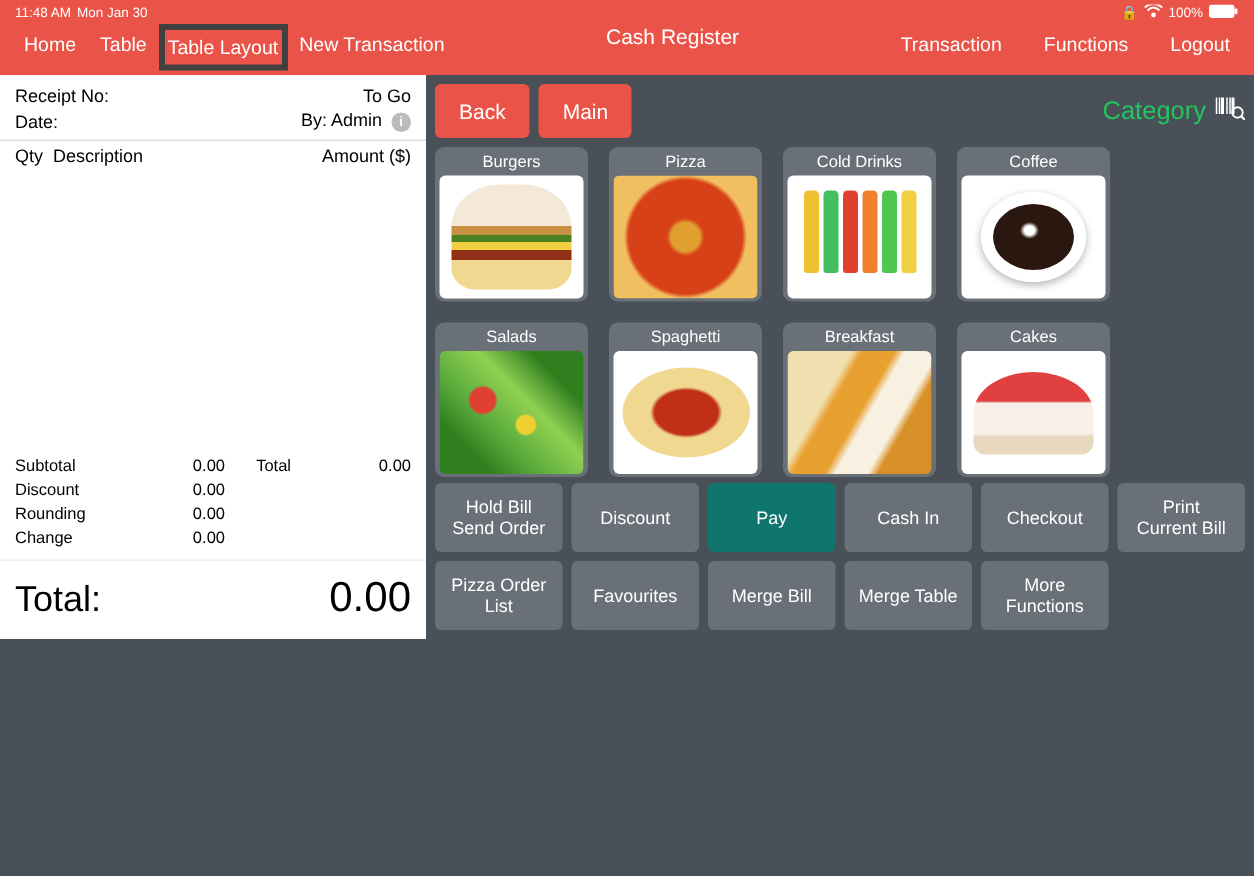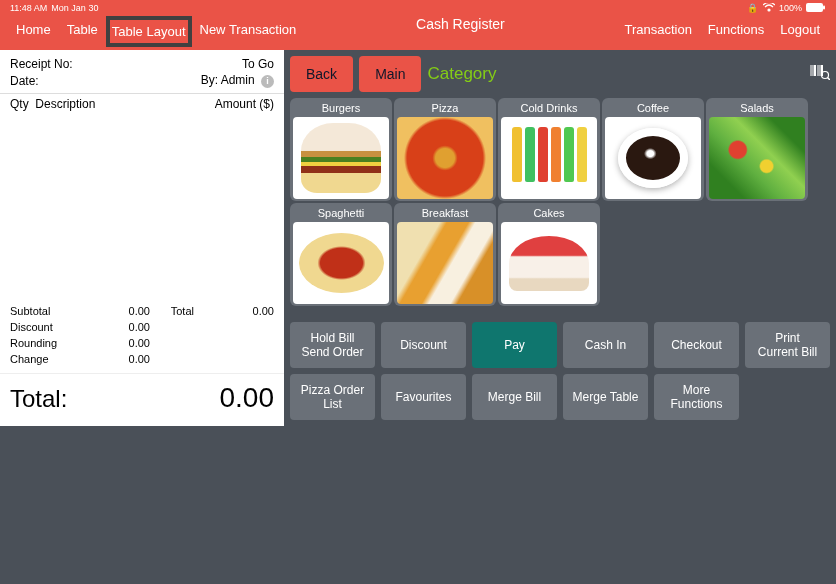--- a/index.html
+++ b/index.html
@@ -4,43 +4,43 @@
 <style>
 * { box-sizing: border-box; margin: 0; padding: 0; }
 body { font-family: -apple-system, Helvetica, Arial, sans-serif; width: 836px; height: 584px; overflow: hidden; background: #4a5058; }
 .statusbar { height: 16px; background: #ea5347; color: #fff; display: flex; justify-content: space-between; font-size: 9px; padding: 0 10px; }
 .statusbar .left, .statusbar .right { display: flex; align-items: center; gap: 4px; }
 .topnav { height: 34px; background: #ea5347; display: flex; align-items: flex-start; padding: 0 8px; color: #fff; font-size: 13px; }
 .topnav .nav-left { display: flex; gap: 0; }
 .topnav .nav-item { padding: 6px 8px; cursor: pointer; }
 .topnav .nav-item.highlighted { border: 4px solid #404040; padding: 4px 2px; }
 .topnav .nav-center { flex: 1; text-align: center; font-size: 14px; }
-.topnav .nav-right { display: flex; }
+.topnav .nav-right { display: flex; gap: 12px; }
 .content { display: flex; height: 376px; }
 .receipt { width: 284px; background: #fff; display: flex; flex-direction: column; font-size: 12px; }
 .receipt-top { padding: 6px 10px 4px 10px; }
 .receipt-row { display: flex; justify-content: space-between; align-items: center; padding: 1px 0; }
 .info-icon { display: inline-block; width: 13px; height: 13px; border-radius: 50%; background: #bbb; color: #fff; font-size: 9px; text-align: center; line-height: 13px; font-weight: bold; margin-left: 3px; }
 .receipt-header { padding: 3px 10px; border-top: 1px solid #ddd; display: flex; justify-content: space-between; }
 .receipt-body { flex: 1; }
 .receipt-totals { padding: 6px 10px; font-size: 11px; }
 .tot-row { display: flex; padding: 2px 0; }
 .tot-row .lbl { width: 90px; }
 .tot-row .val { width: 50px; text-align: right; }
 .tot-row .lbl2 { flex: 1; text-align: right; padding-right: 40px; }
 .tot-row .val2 { width: 40px; text-align: right; }
 .grand-total { padding: 8px 10px 12px 10px; display: flex; justify-content: space-between; align-items: baseline; border-top: 1px solid #eee; }
 .grand-total .lbl { font-size: 24px; font-weight: 500; }
 .grand-total .val { font-size: 28px; font-weight: 400; }
 .main-area { flex: 1; background: #4a5058; padding: 6px; display: flex; flex-direction: column; }
 .main-top { display: flex; align-items: center; margin-bottom: 6px; gap: 6px; }
-.btn-red { background: #ea5347; color: #0f172a; border: none; border-radius: 4px; padding: 10px 16px; font-size: 14px; cursor: pointer; font-family: inherit; }
-.cat-title { flex: 1; text-align: left; color: #84cc16; font-size: 17px; }
+.btn-red { background: #ea5347; color: #ffffff; border: none; border-radius: 4px; padding: 10px 16px; font-size: 14px; cursor: pointer; font-family: inherit; }
+.cat-title { flex: 1; text-align: right; color: #22c55e; font-size: 17px; }
 .barcode-icon { width: 20px; height: 16px; }
-.categories { display: flex; flex-wrap: wrap; gap: 2px; align-content: flex-start; flex: 1; }
+.categories { display: flex; flex-wrap: wrap; gap: 14px; align-content: flex-start; flex: 1; }
 .cat-card { width: 102px; background: #6a7078; border-radius: 6px; display: flex; flex-direction: column; align-items: center; padding: 2px; cursor: pointer; }
 .cat-card .cat-label { color: #fff; font-size: 11px; padding: 2px 0 3px 0; }
 .cat-card .cat-img { width: 96px; height: 82px; border-radius: 4px; display: flex; justify-content: center; align-items: center; overflow: hidden; }
 .bottom-btns { display: grid; grid-template-columns: repeat(6, 1fr); gap: 6px; }
 .fn-btn { height: 46px; border: none; border-radius: 4px; color: #fff; font-size: 12px; cursor: pointer; display: flex; flex-direction: column; justify-content: center; align-items: center; line-height: 1.2; font-family: inherit; }
 .fn-gray { background: #6a7078; }
 .fn-green { background: #0f766e; }
 .fn-red { background: #b85850; }
 
 .burger-bg { background: linear-gradient(#f4e8d8 40%, #c89040 40% 48%, #4a8020 48% 55%, #f0d040 55% 62%, #903018 62% 72%, #f0d890 72%); border-radius: 40% 40% 20% 20%; width: 80px; height: 70px; }

